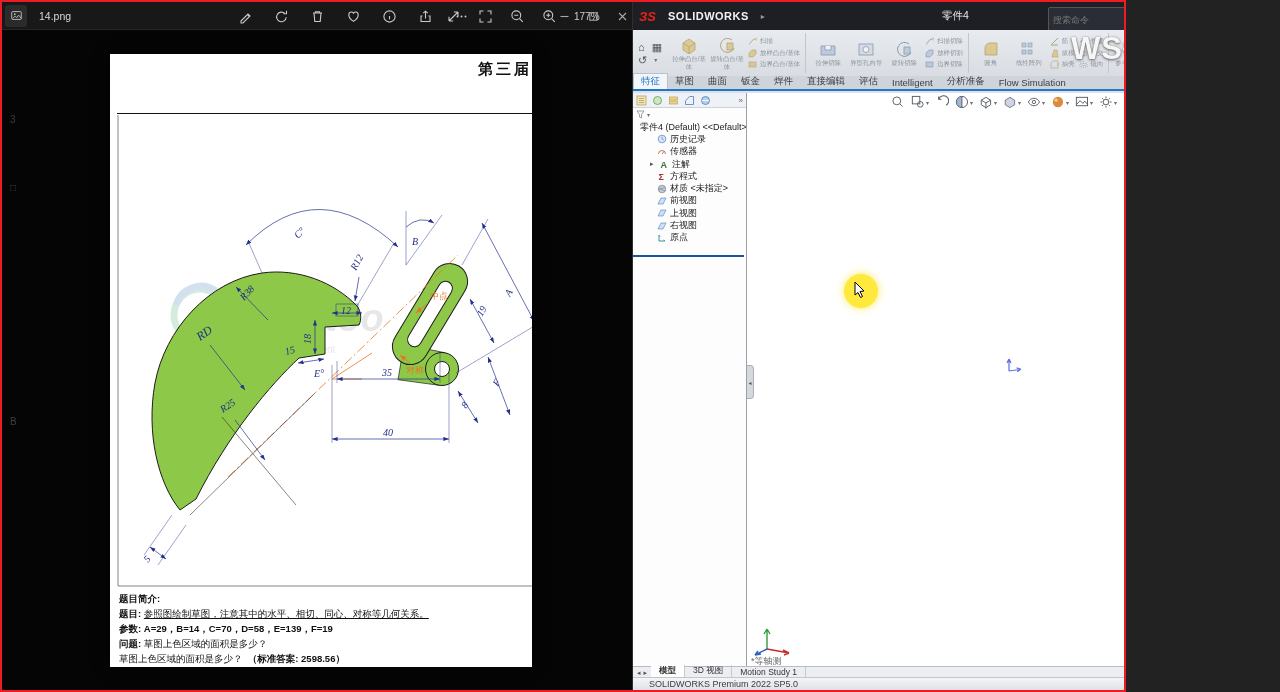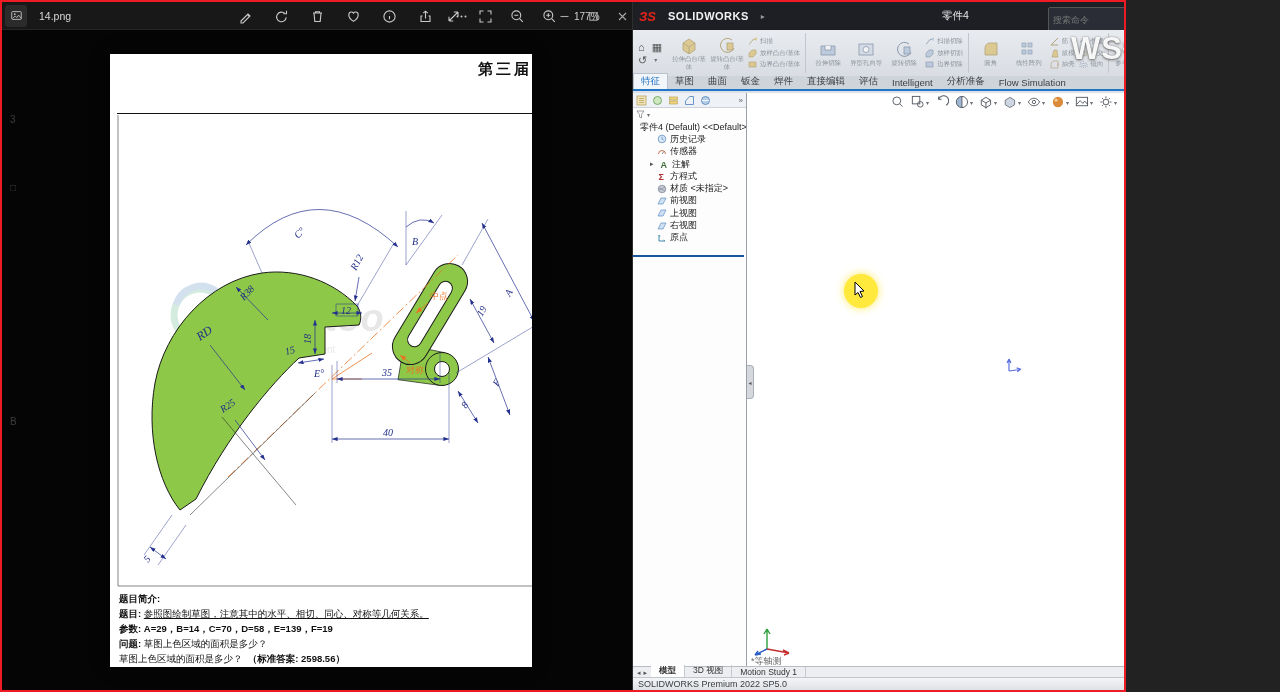--- a/index.html
+++ b/index.html
@@ -763,20 +763,20 @@
       <span class="dt-arrows">
           <span>◂</span>
           <span>▸</span>
         </span>
       <span class="dtab active">模型</span>
       <span class="dtab">3D 视图</span>
       <span class="dtab">Motion Study 1</span>
     </div>
 
     <div class="sw-status">
-      <span style="margin-left:5px">SOLIDWORKS Premium 2022 SP5.0</span>
+      <span style="margin-left:16px">SOLIDWORKS Premium 2022 SP5.0</span>
       <span style="margin-left:auto;margin-right:8px;border-left:1px solid #c2c6cc;padding-left:20px">自定义</span>
     </div>
 
     <div class="sw-wm">WS每日</div>
   </div>
 
 </div>
 
 </body></html>

